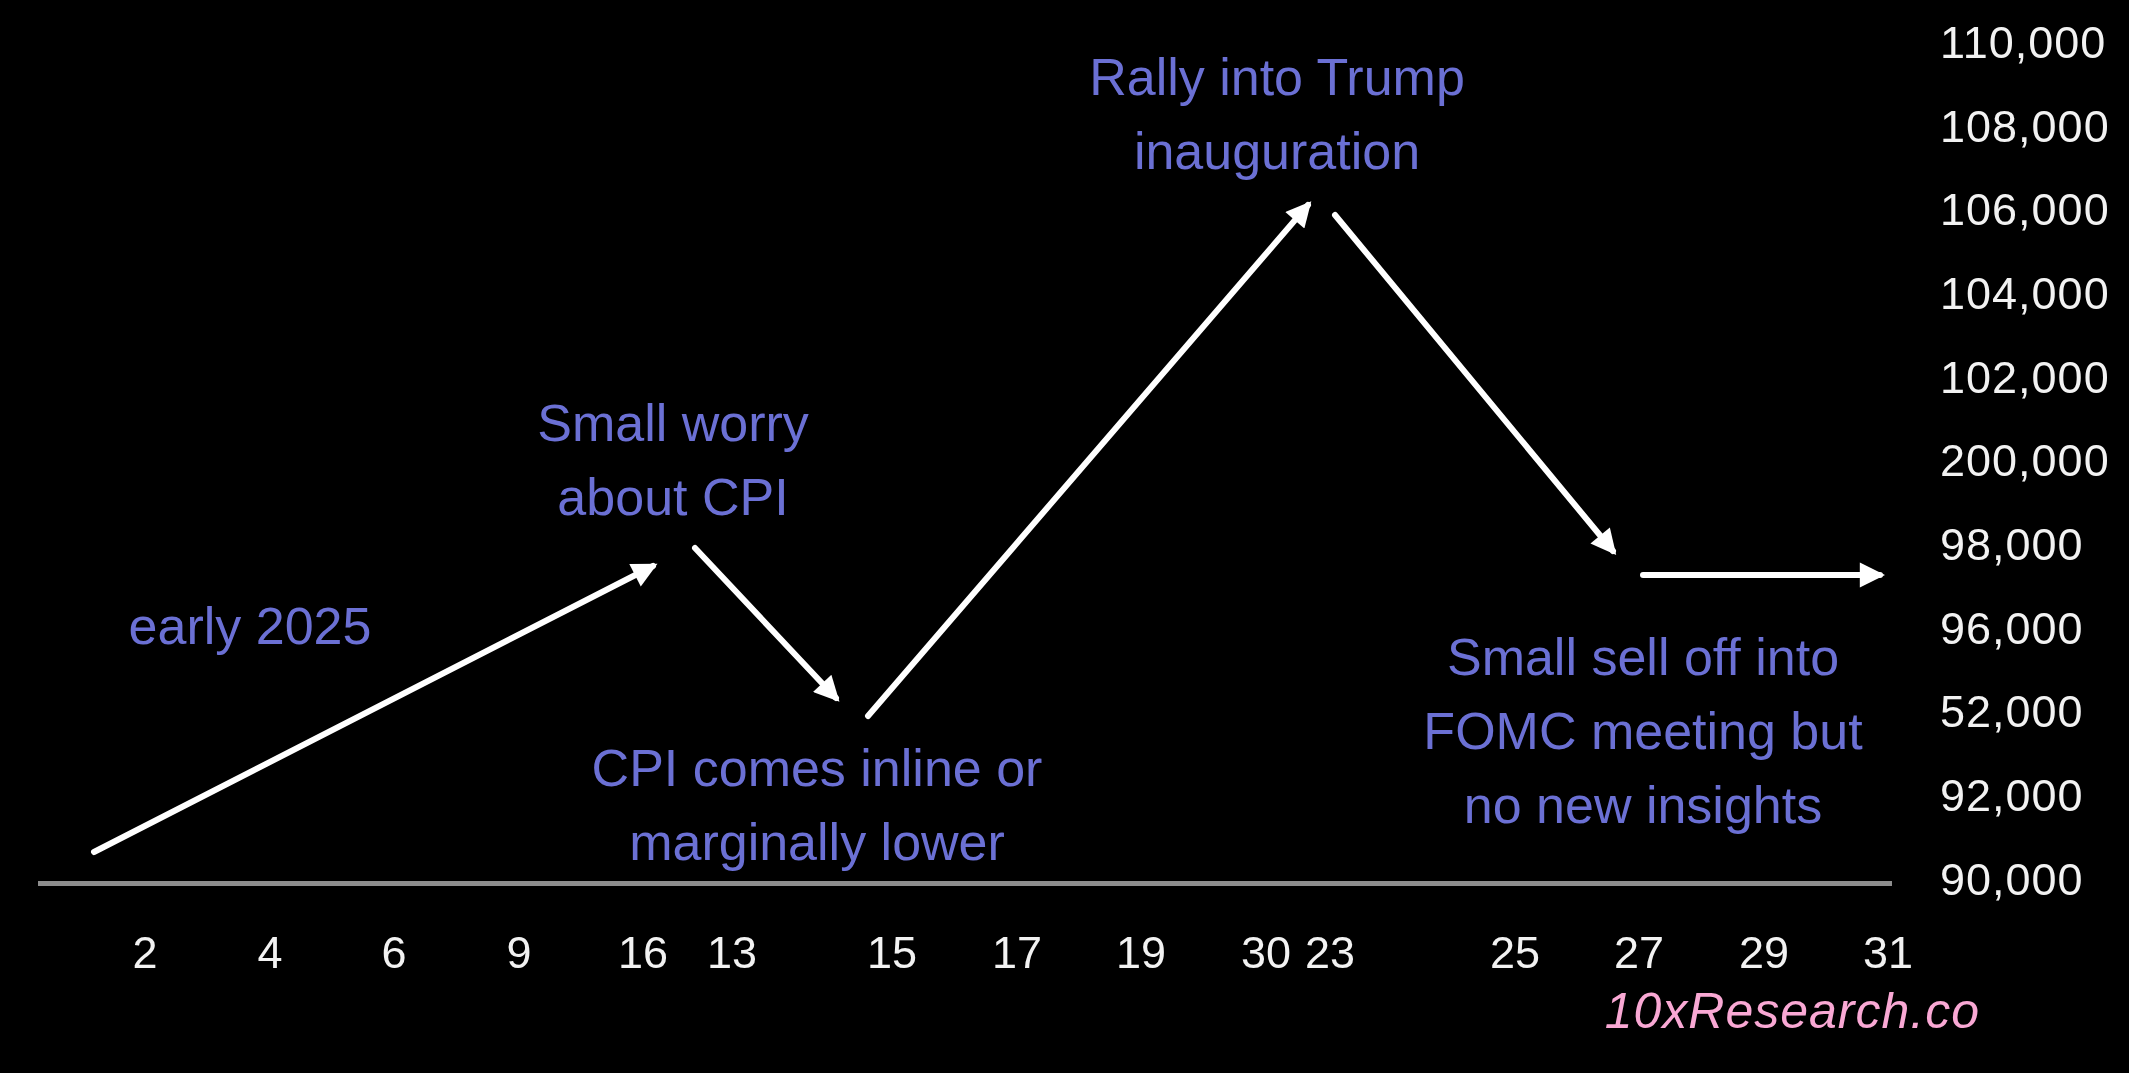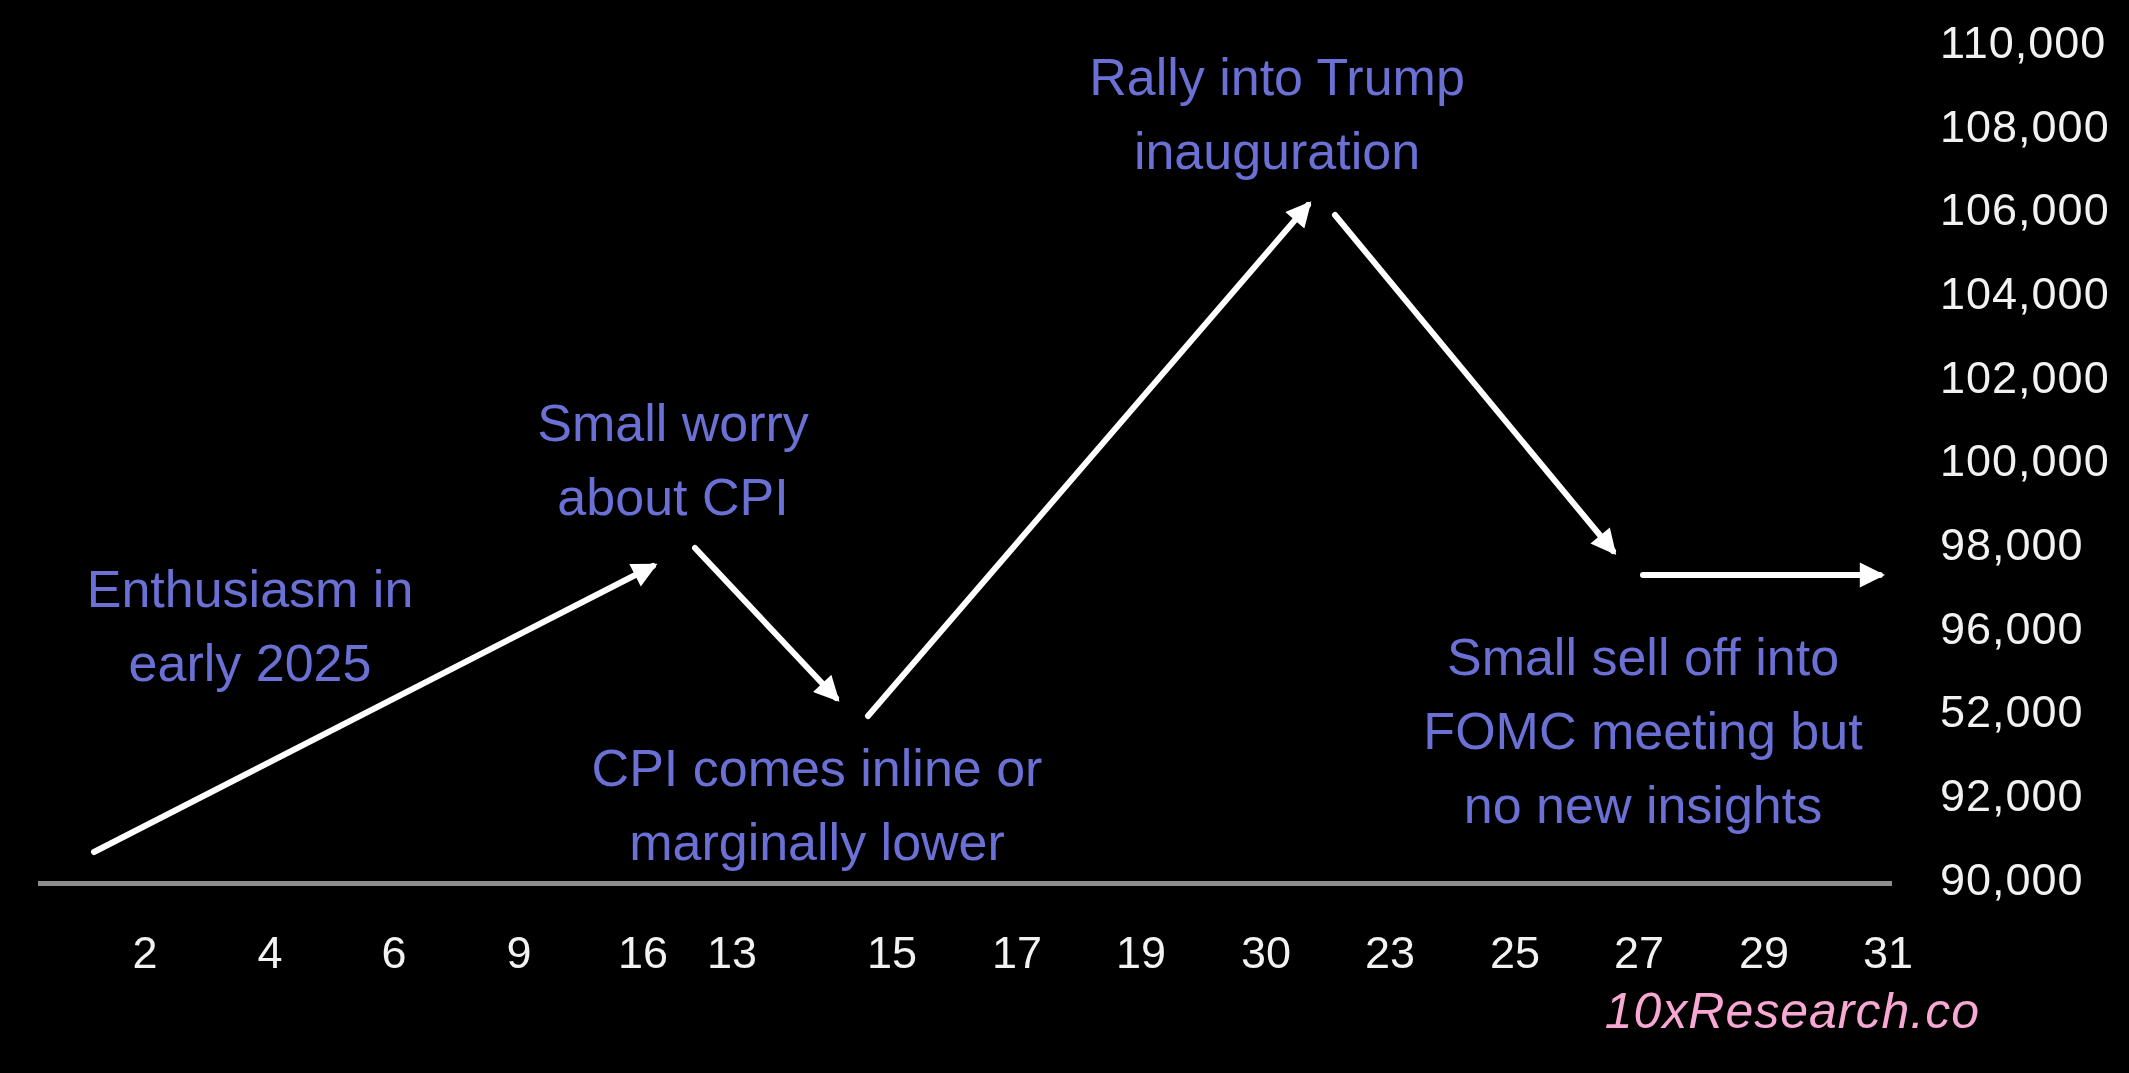--- a/index.html
+++ b/index.html
@@ -92,48 +92,47 @@
   </svg>
 
   <div class="x-axis-line"></div>
 
   <div>
     <span class="ytick" style="top:43px">110,000</span>
     <span class="ytick" style="top:127px">108,000</span>
     <span class="ytick" style="top:210px">106,000</span>
     <span class="ytick" style="top:294px">104,000</span>
     <span class="ytick" style="top:378px">102,000</span>
-    <span class="ytick" style="top:461px">100,000</span>
+    <span class="ytick" style="top:461px">200,000</span>
     <span class="ytick" style="top:545px">98,000</span>
     <span class="ytick" style="top:629px">96,000</span>
     <span class="ytick" style="top:712px">52,000</span>
     <span class="ytick" style="top:796px">92,000</span>
     <span class="ytick" style="top:880px">90,000</span>
   </div>
 
   <div>
     <span class="xtick" style="left:145px">2</span>
     <span class="xtick" style="left:270px">4</span>
     <span class="xtick" style="left:394px">6</span>
     <span class="xtick" style="left:519px">9</span>
     <span class="xtick" style="left:643px">16</span>
     <span class="xtick" style="left:732px">13</span>
     <span class="xtick" style="left:892px">15</span>
     <span class="xtick" style="left:1017px">17</span>
     <span class="xtick" style="left:1141px">19</span>
     <span class="xtick" style="left:1266px">30</span>
-    <span class="xtick" style="left:1390px">23</span>
+    <span class="xtick" style="left:1330px">23</span>
     <span class="xtick" style="left:1515px">25</span>
     <span class="xtick" style="left:1639px">27</span>
     <span class="xtick" style="left:1764px">29</span>
     <span class="xtick" style="left:1888px">31</span>
   </div>
 
   <div class="annotation" style="left:250px; top:626px">
-    <div>Enthusiasm in</div>
     <div>early 2025</div>
   </div>
 
   <div class="annotation" style="left:673px; top:460px">
     <div>Small worry</div>
     <div>about CPI</div>
   </div>
 
   <div class="annotation" style="left:817px; top:805px">
     <div>CPI comes inline or</div>

